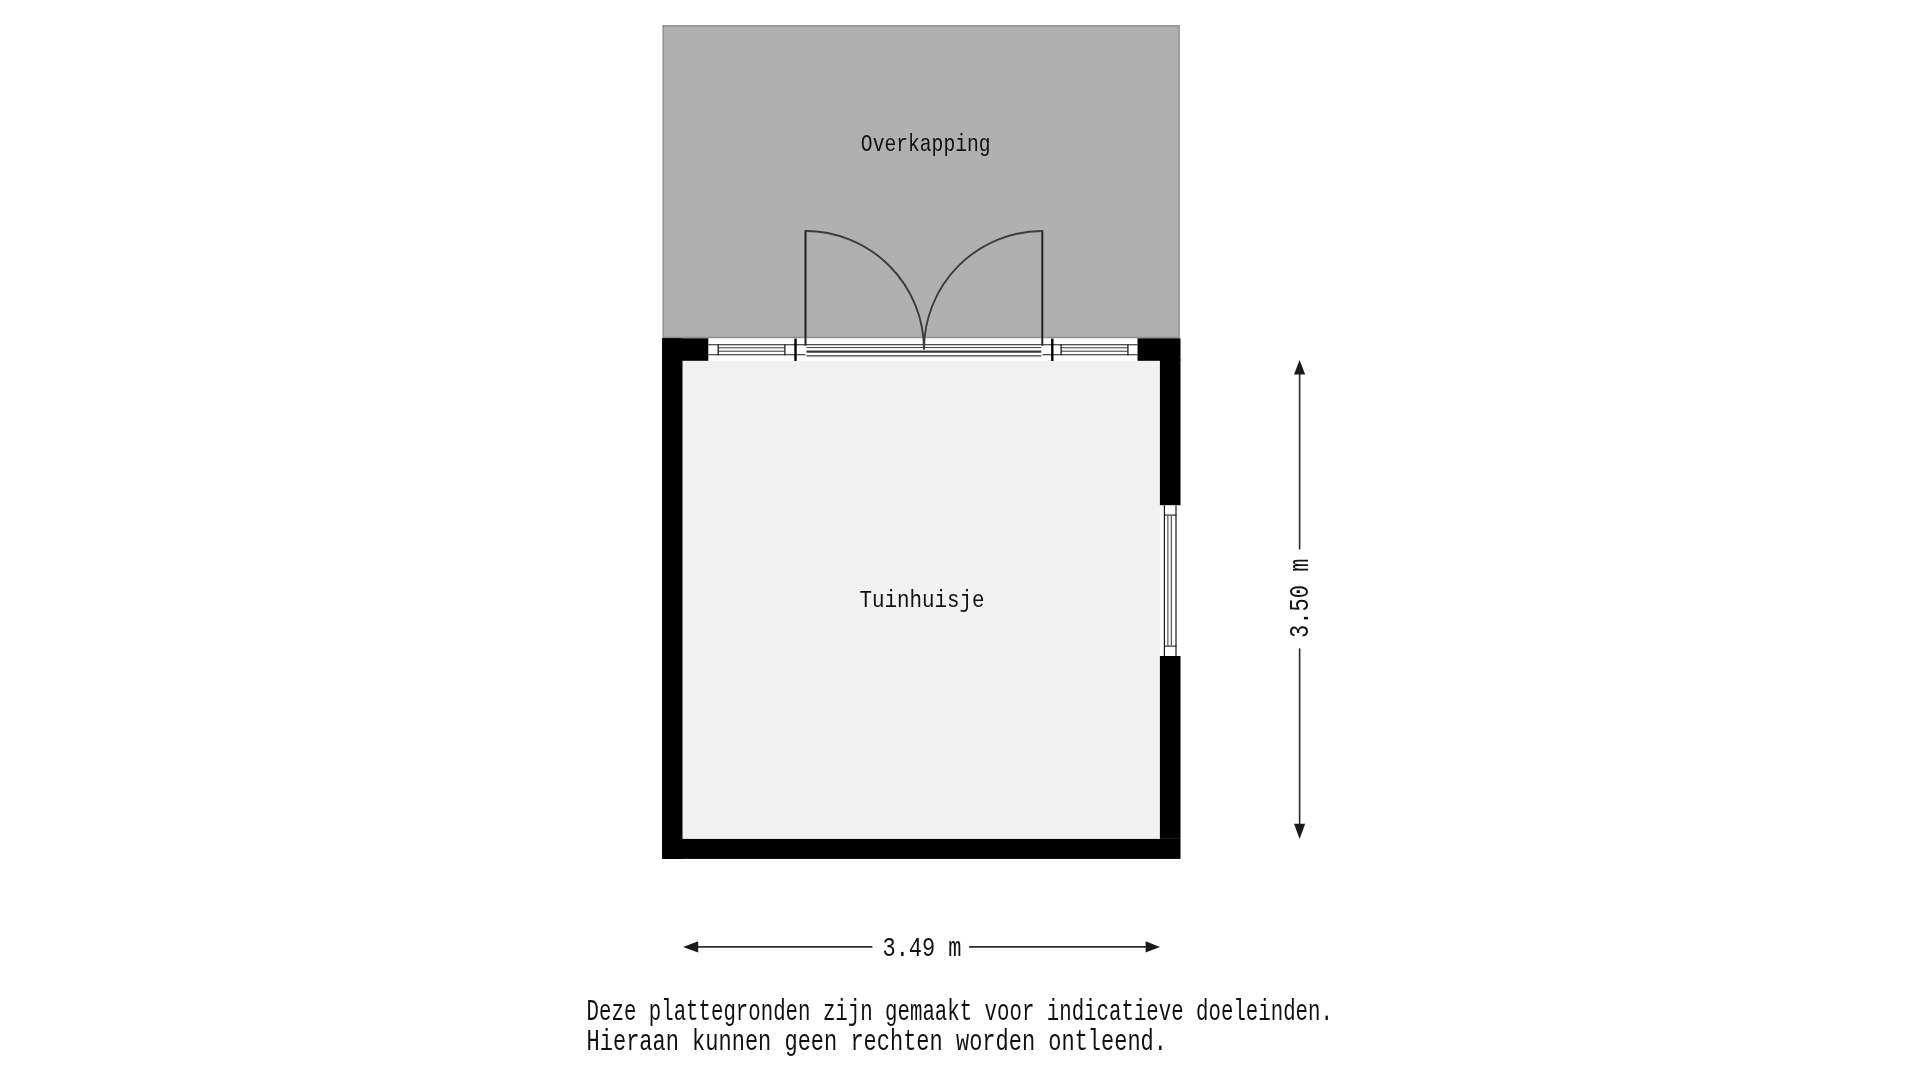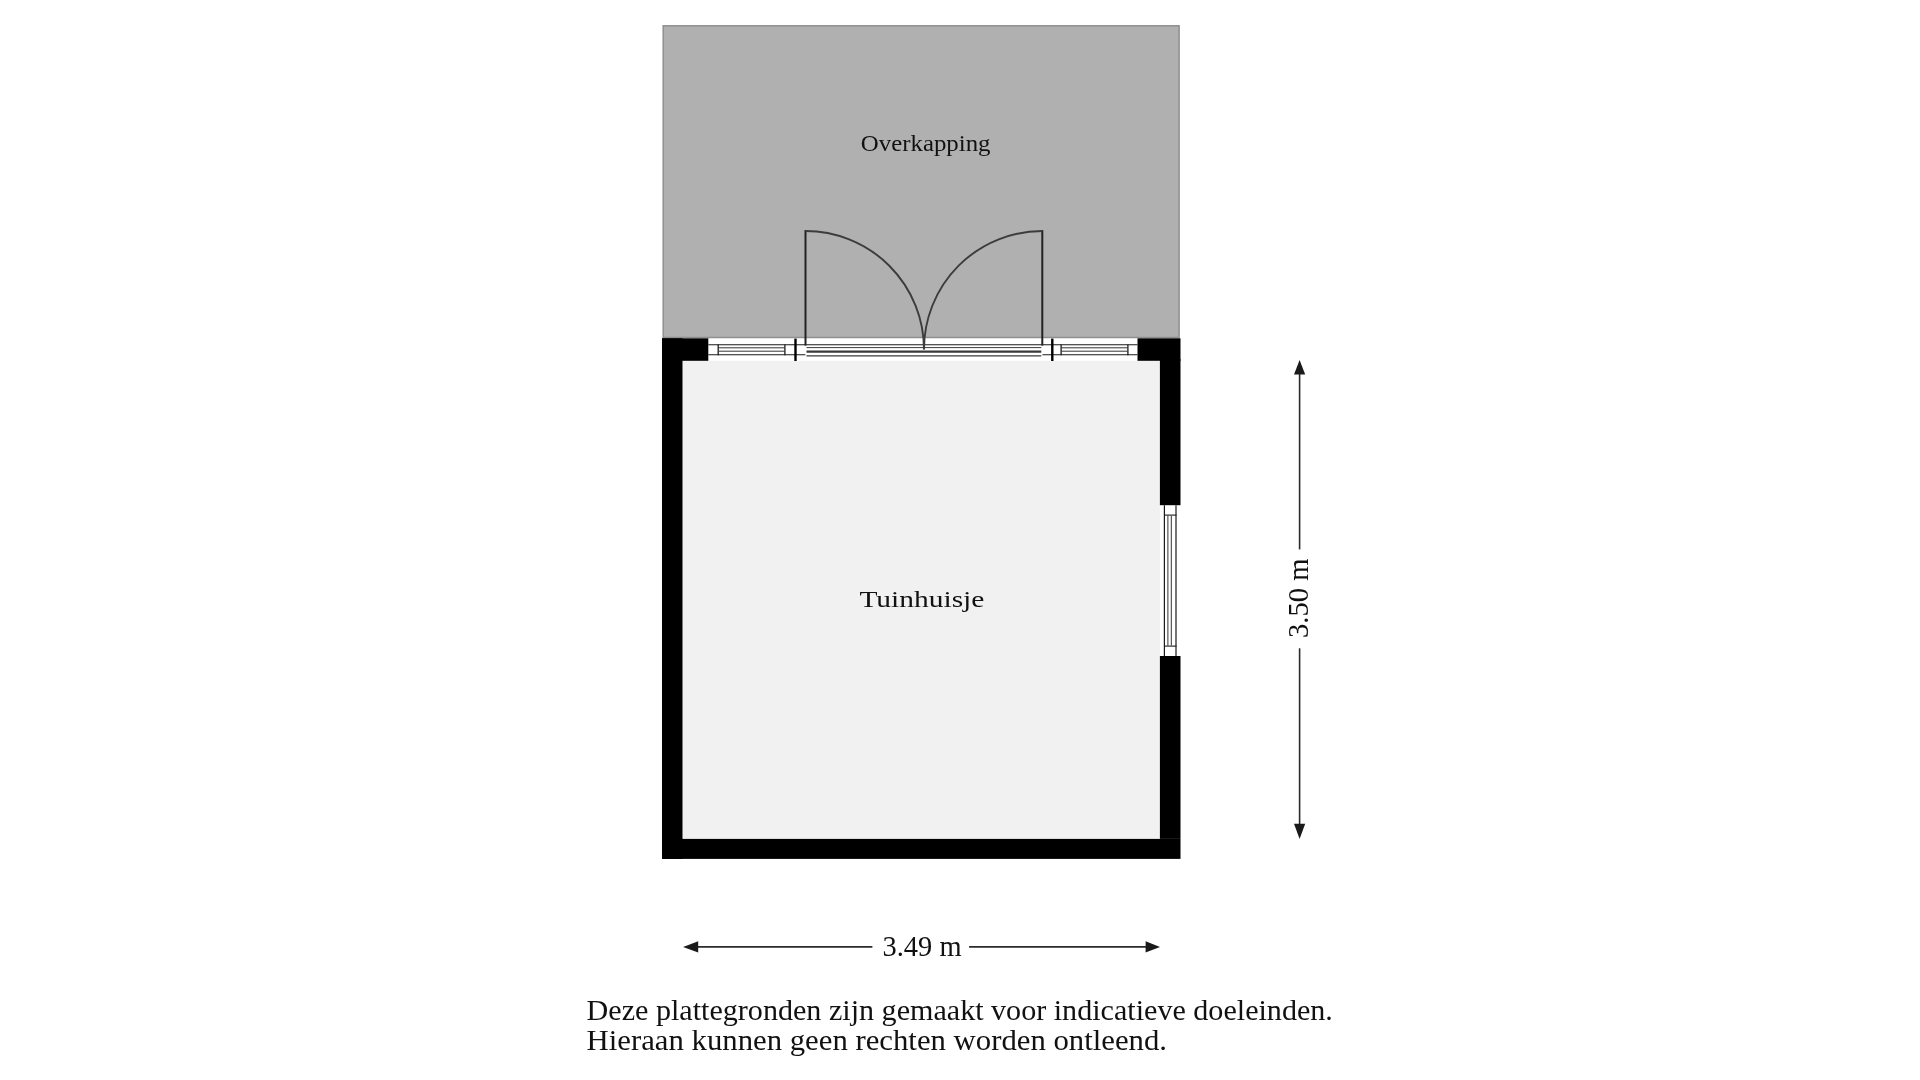--- a/index.html
+++ b/index.html
@@ -1,17 +1,17 @@
 <!DOCTYPE html>
 <html><head>
 <meta charset="utf-8">
 <style>
   html,body{margin:0;padding:0;background:#ffffff;}
   #page{position:relative;width:1920px;height:1080px;background:#ffffff;overflow:hidden;
-        font-family:Liberation Serif, serif;}
+        font-family:Liberation Mono, monospace;}
   svg{position:absolute;left:0;top:0;}
 </style>
 </head>
 <body>
 
 <div id="page">
 <svg width="1920" height="1080" viewBox="0 0 1920 1080">
 
   <g>
     <rect x="663.2" y="25.8" width="515.9" height="311.7" fill="#b0b0b0" stroke="#8f8f8f" stroke-width="1.5"></rect>

